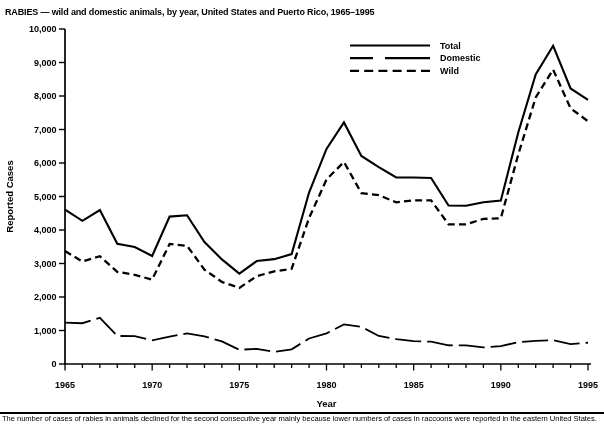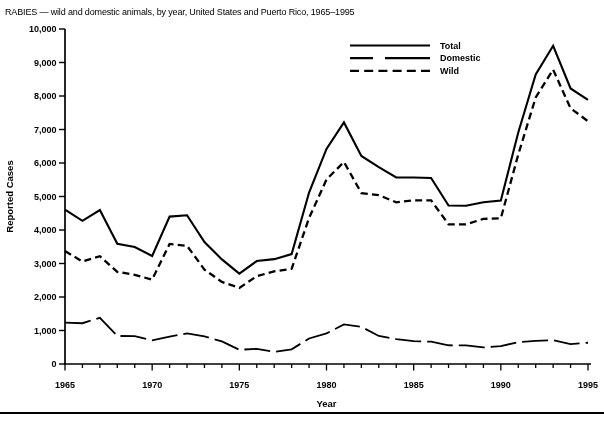--- a/index.html
+++ b/index.html
@@ -1,19 +1,19 @@
 <!DOCTYPE html>
 <html><head>
 <meta charset="utf-8">
 <style>
   html,body{margin:0;padding:0;background:#ffffff;}
   body{width:604px;height:434px;overflow:hidden;position:relative;
        font-family:"Liberation Sans",sans-serif;color:#000;}
   .page{position:absolute;inset:0;background:#fff;}
-  .chart-title{position:absolute;left:5px;top:7px;font-size:9px;font-weight:normal;
+  .chart-title{position:absolute;left:5px;top:7px;font-size:9px;font-weight:bold;
                letter-spacing:-0.15px;white-space:nowrap;}
   #chart-svg{position:absolute;left:0;top:0;}
   #chart-svg text{font-family:"Liberation Sans",sans-serif;font-weight:bold;fill:#000;}
   #chart-svg .tick-label{font-size:9px;}
   #chart-svg .axis-title{font-size:9.5px;}
   #chart-svg .legend-label{font-size:9px;}
   .footnote-rule{position:absolute;left:0;top:412px;width:604px;height:1.5px;background:#000;}
   .footnote{position:absolute;left:2px;top:415px;width:600px;font-size:7.6px;
             line-height:8.6px;letter-spacing:-0.05px;}
 </style>
@@ -107,13 +107,14 @@
           <line x1="350" y1="58.2" x2="430" y2="58.2" stroke="#000000" stroke-width="2.2" stroke-dasharray="23,12,80,0"></line>
           <text x="440" y="61.400000000000006" text-anchor="start" class="legend-label">Domestic</text>
         </g>
         <g>
           <line x1="350" y1="70.9" x2="430" y2="70.9" stroke="#000000" stroke-width="2.2" stroke-dasharray="9,5.2"></line>
           <text x="440" y="74.10000000000001" text-anchor="start" class="legend-label">Wild</text>
         </g>
       </g>
     </svg>
   <div class="footnote-rule"></div>
+  <div class="footnote">The number of cases of rabies in animals declined for the second consecutive year mainly because lower numbers of cases in raccoons were reported in the eastern United States.</div>
 </div>
 
 </body></html>

